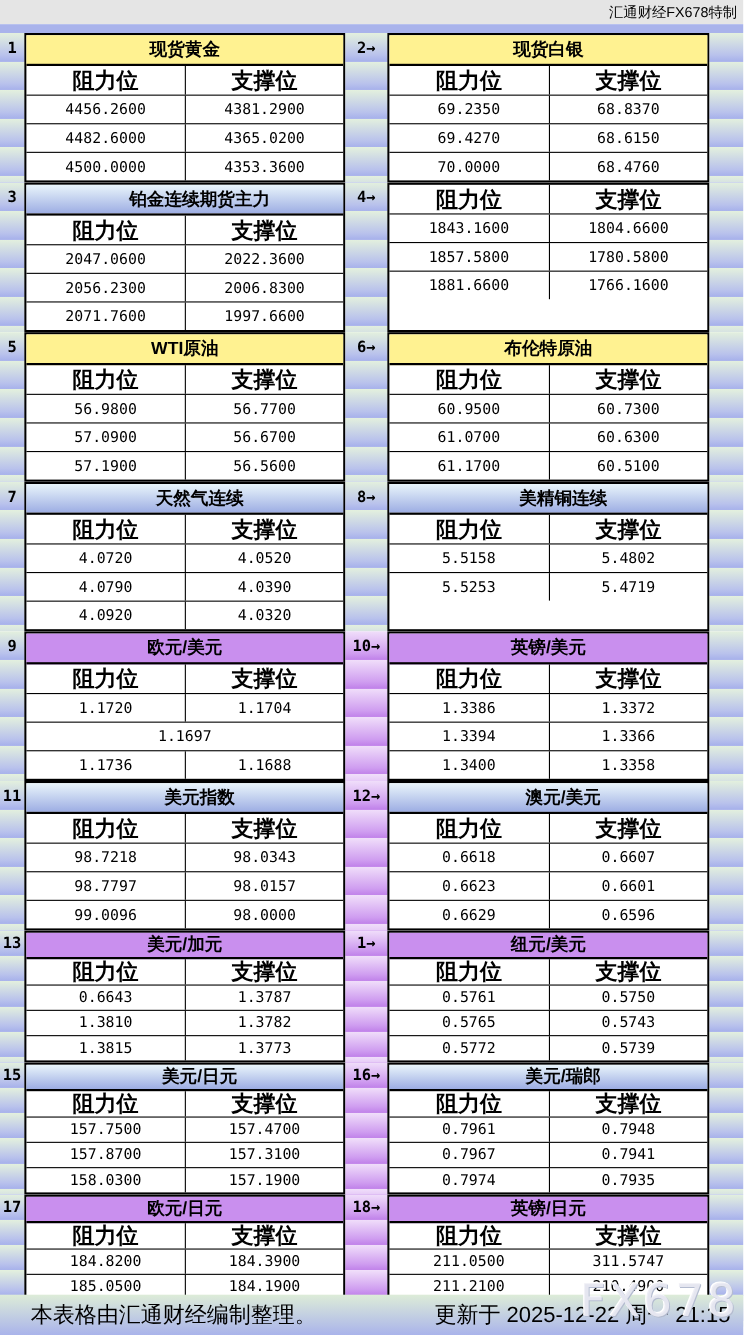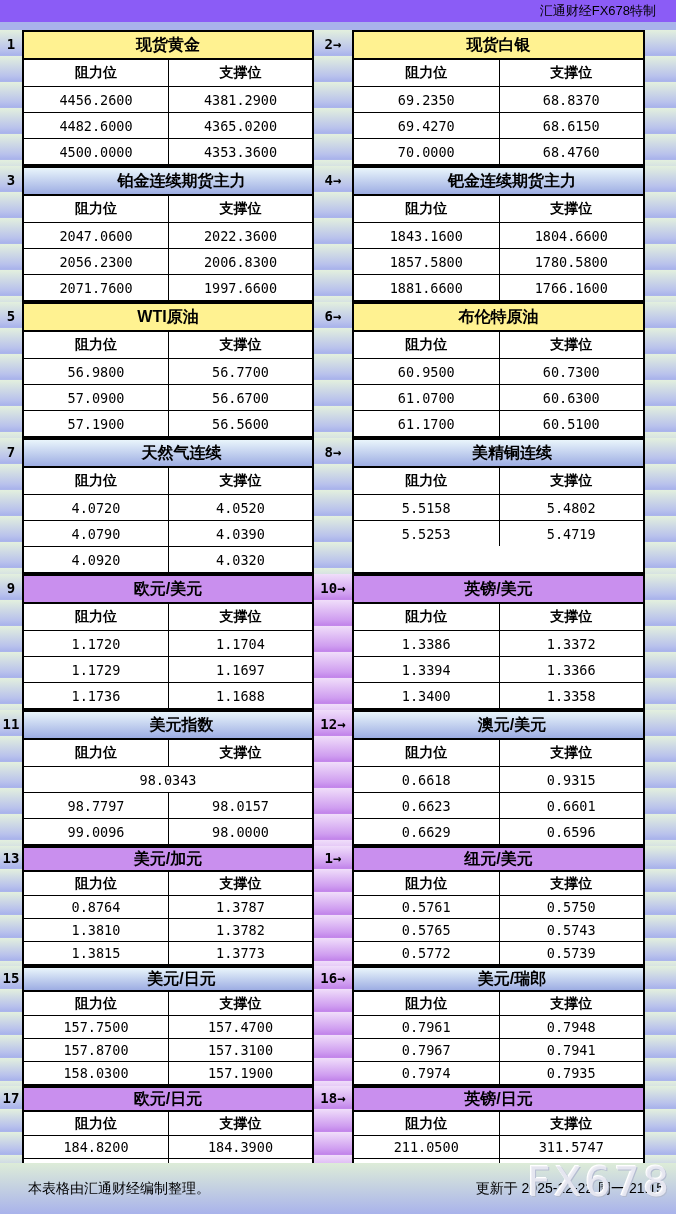--- a/index.html
+++ b/index.html
@@ -6,23 +6,23 @@
   .page{
     position:relative;
     width:676px;height:1214px;
     font-family:"Liberation Sans",sans-serif;
     color:#000;
     overflow:hidden;
     background:#fff;
   }
   
   .topbar{
-    height:22px;background:#8b5cf6;
+    height:22px;background:#e5e5e5;
     display:flex;align-items:center;justify-content:flex-end;
-    padding-right:20px;box-sizing:border-box;
+    padding-right:6px;box-sizing:border-box;
     font-size:13px;
   }
   .topstripe{height:8px;background:#a9b3eb;}
 
   
   .pair{
     display:grid;
     grid-template-columns:22px 292px 38px 293px 31px;
     --h:28px;--r:26px;--p:26px;
   }
@@ -59,30 +59,30 @@
   .brow{
     height:var(--r);flex:0 0 var(--r);
     display:flex;box-sizing:border-box;
   }
   .brow + .brow{border-top:1px solid #000;}
   .bcell{
     flex:1 1 50%;display:flex;align-items:center;justify-content:center;
     box-sizing:border-box;
   }
   .bcell + .bcell{border-left:1px solid #000;}
-  .bcolhead .bcell{font-weight:bold;font-size:14px;font-family:Liberation Serif, serif;}
+  .bcolhead .bcell{font-weight:bold;font-size:20px;font-family:Liberation Serif, serif;}
   .bval{font-family:"DejaVu Sans Mono",monospace;font-size:13.5px;}
 
   
   .footer{
-    position:absolute;left:0;right:0;bottom:0;height:51px;
+    position:absolute;left:0;right:0;bottom:0;height:37px;
     background:linear-gradient(to bottom,#ddecd8,#a9b3eb);
     display:flex;align-items:center;justify-content:space-between;
     padding:0 12px 0 28px;box-sizing:border-box;
-    font-size:14px;
+    font-size:20px;
   }
   .watermark{
     position:absolute;right:4px;bottom:8px;
     font-family:"DejaVu Sans",sans-serif;
     font-weight:normal;font-size:41px;letter-spacing:3px;
     color:rgba(236,236,244,0.88);
     text-shadow:1px 1px 0 #b4bcd0,-1px -1px 0 #ffffff;
     pointer-events:none;
     margin-left:44px;
   }
@@ -164,21 +164,20 @@
           </div>
           <div class="brow">
             <div class="bcell bval">2071.7600</div>
             <div class="bcell bval">1997.6600</div>
           </div>
         </div>
         <div class="gutter stripe-bg">
           <div class="marker">4→</div>
         </div>
         <div class="btable">
-          <div class="bheader blue">钯金连续期货主力</div>
           <div class="brow bcolhead">
             <div class="bcell">阻力位</div>
             <div class="bcell">支撑位</div>
           </div>
           <div class="brow">
             <div class="bcell bval">1843.1600</div>
             <div class="bcell bval">1804.6600</div>
           </div>
           <div class="brow">
             <div class="bcell bval">1857.5800</div>
@@ -289,21 +288,20 @@
           <div class="bheader purple">欧元/美元</div>
           <div class="brow bcolhead">
             <div class="bcell">阻力位</div>
             <div class="bcell">支撑位</div>
           </div>
           <div class="brow">
             <div class="bcell bval">1.1720</div>
             <div class="bcell bval">1.1704</div>
           </div>
           <div class="brow">
-            <div class="bcell bval">1.1729</div>
             <div class="bcell bval">1.1697</div>
           </div>
           <div class="brow">
             <div class="bcell bval">1.1736</div>
             <div class="bcell bval">1.1688</div>
           </div>
         </div>
         <div class="gutter purple-bg">
           <div class="marker">10→</div>
         </div>
@@ -332,20 +330,21 @@
         <div class="lmargin stripe-bg">
           <div class="numlabel">11</div>
         </div>
         <div class="btable">
           <div class="bheader blue">美元指数</div>
           <div class="brow bcolhead">
             <div class="bcell">阻力位</div>
             <div class="bcell">支撑位</div>
           </div>
           <div class="brow">
+            <div class="bcell bval">98.7218</div>
             <div class="bcell bval">98.0343</div>
           </div>
           <div class="brow">
             <div class="bcell bval">98.7797</div>
             <div class="bcell bval">98.0157</div>
           </div>
           <div class="brow">
             <div class="bcell bval">99.0096</div>
             <div class="bcell bval">98.0000</div>
           </div>
@@ -354,21 +353,21 @@
           <div class="marker">12→</div>
         </div>
         <div class="btable">
           <div class="bheader blue">澳元/美元</div>
           <div class="brow bcolhead">
             <div class="bcell">阻力位</div>
             <div class="bcell">支撑位</div>
           </div>
           <div class="brow">
             <div class="bcell bval">0.6618</div>
-            <div class="bcell bval">0.9315</div>
+            <div class="bcell bval">0.6607</div>
           </div>
           <div class="brow">
             <div class="bcell bval">0.6623</div>
             <div class="bcell bval">0.6601</div>
           </div>
           <div class="brow">
             <div class="bcell bval">0.6629</div>
             <div class="bcell bval">0.6596</div>
           </div>
         </div>
@@ -378,21 +377,21 @@
         <div class="lmargin stripe-bg">
           <div class="numlabel">13</div>
         </div>
         <div class="btable">
           <div class="bheader purple">美元/加元</div>
           <div class="brow bcolhead">
             <div class="bcell">阻力位</div>
             <div class="bcell">支撑位</div>
           </div>
           <div class="brow">
-            <div class="bcell bval">0.8764</div>
+            <div class="bcell bval">0.6643</div>
             <div class="bcell bval">1.3787</div>
           </div>
           <div class="brow">
             <div class="bcell bval">1.3810</div>
             <div class="bcell bval">1.3782</div>
           </div>
           <div class="brow">
             <div class="bcell bval">1.3815</div>
             <div class="bcell bval">1.3773</div>
           </div>

